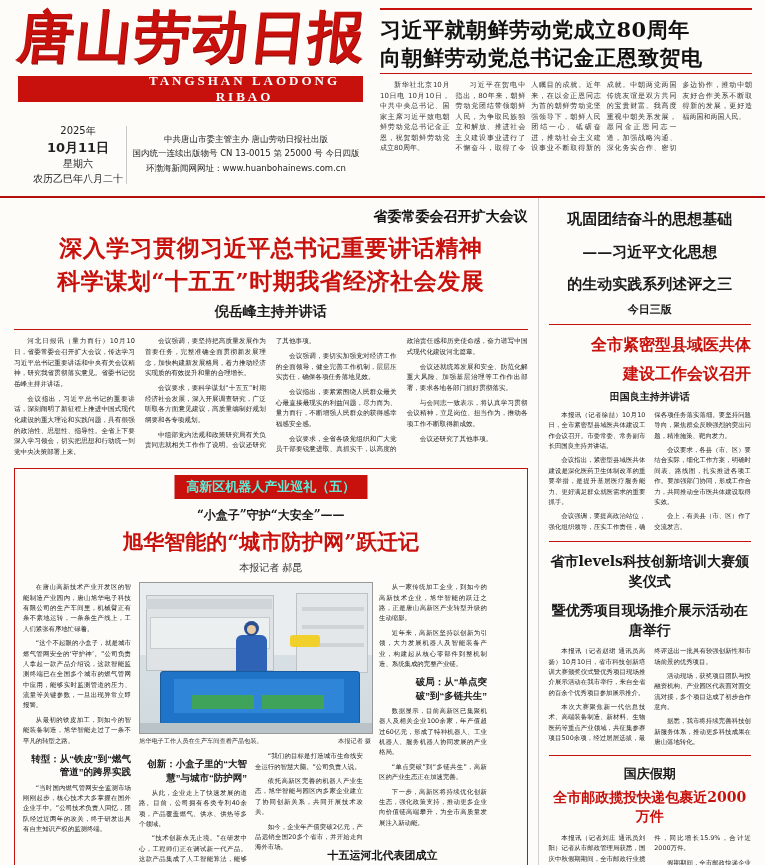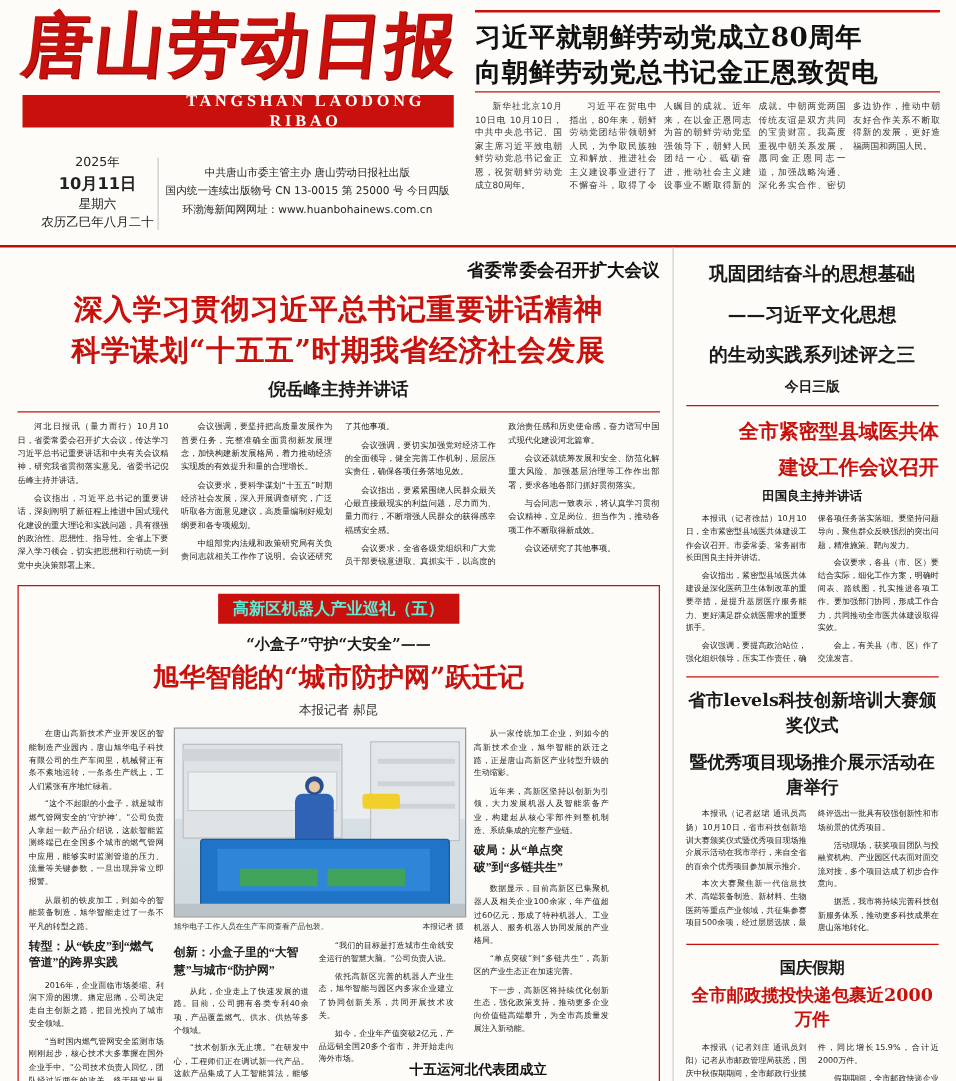--- a/index.html
+++ b/index.html
@@ -94,22 +94,22 @@
   .feat-kicker{text-align:center;font-size:12px;font-weight:bold;margin-top:8px;
     font-family:"DejaVu Serif","Liberation Serif",serif;}
   .feat-h1{text-align:center;color:#c8110d;font-weight:bold;font-size:21px;margin-top:4px;
     font-family:"DejaVu Serif","Liberation Serif",serif;}
   .feat-byline{text-align:center;font-size:10px;color:#333;margin-top:5px;}
 
   .feat-body{display:flex;gap:8px;margin-top:7px;}
   .feat-c{width:108px;font-size:6.4px;line-height:1.62;text-align:justify;color:#222;}
   .feat-c p{margin:0 0 4px;text-indent:2em;}
   .feat-mid{width:232px;}
-  .sub-h{font-weight:bold;font-size:9.5px;text-align:left;margin:6px 0 4px;
-    font-family:Liberation Serif, serif;line-height:1.4;}
+  .sub-h{font-weight:bold;font-size:9.5px;text-align:right;margin:6px 0 4px;
+    font-family:Liberation Sans, sans-serif;line-height:1.4;}
 
   
   .photo{width:232px;height:150px;border:1px solid #999;position:relative;overflow:hidden;
     background:linear-gradient(#dfe6ea,#cfd9de);}
   .ph-wall{position:absolute;left:0;top:0;width:100%;height:72px;background:#e9edef;}
   .ph-machine{position:absolute;left:6px;top:12px;width:126px;height:74px;background:#dfe3e5;border:1px solid #b9bfc2;}
   .ph-machine2{position:absolute;left:6px;top:16px;width:126px;height:10px;background:#cfd5d8;}
   .ph-machine3{position:absolute;left:10px;top:34px;width:118px;height:30px;background:#eceff0;border:1px solid #c6cbce;}
   .ph-right-rack{position:absolute;right:4px;top:10px;width:70px;height:78px;background:#e3e7e9;border:1px solid #bcc2c5;}
   .ph-rack-l{position:absolute;right:8px;width:62px;height:4px;background:#cdd3d6;}
@@ -218,21 +218,20 @@
           <div class="feat-h1">旭华智能的“城市防护网”跃迁记</div>
           <div class="feat-byline">本报记者  郝昆</div>
 
           <div class="feat-body">
 
             <div class="feat-c">
               <p>在唐山高新技术产业开发区的智能制造产业园内，唐山旭华电子科技有限公司的生产车间里，机械臂正有条不紊地运转，一条条生产线上，工人们紧张有序地忙碌着。</p>
               <p>“这个不起眼的小盒子，就是城市燃气管网安全的‘守护神’。”公司负责人拿起一款产品介绍说，这款智能监测终端已在全国多个城市的燃气管网中应用，能够实时监测管道的压力、流量等关键参数，一旦出现异常立即报警。</p>
               <p>从最初的铁皮加工，到如今的智能装备制造，旭华智能走过了一条不平凡的转型之路。</p>
               <div class="sub-h">转型：从“铁皮”到“燃气管道”的跨界实践</div>
-              <p>2016年，企业面临市场萎缩、利润下滑的困境。痛定思痛，公司决定走自主创新之路，把目光投向了城市安全领域。</p>
               <p>“当时国内燃气管网安全监测市场刚刚起步，核心技术大多掌握在国外企业手中。”公司技术负责人回忆，团队经过近两年的攻关，终于研发出具有自主知识产权的监测终端。</p>
 
             </div>
 
             <div class="feat-mid">
               <div class="photo">
                 <div class="ph-wall"></div>
                 <div class="ph-machine"></div>
                 <div class="ph-machine2"></div>
                 <div class="ph-machine3"></div>

